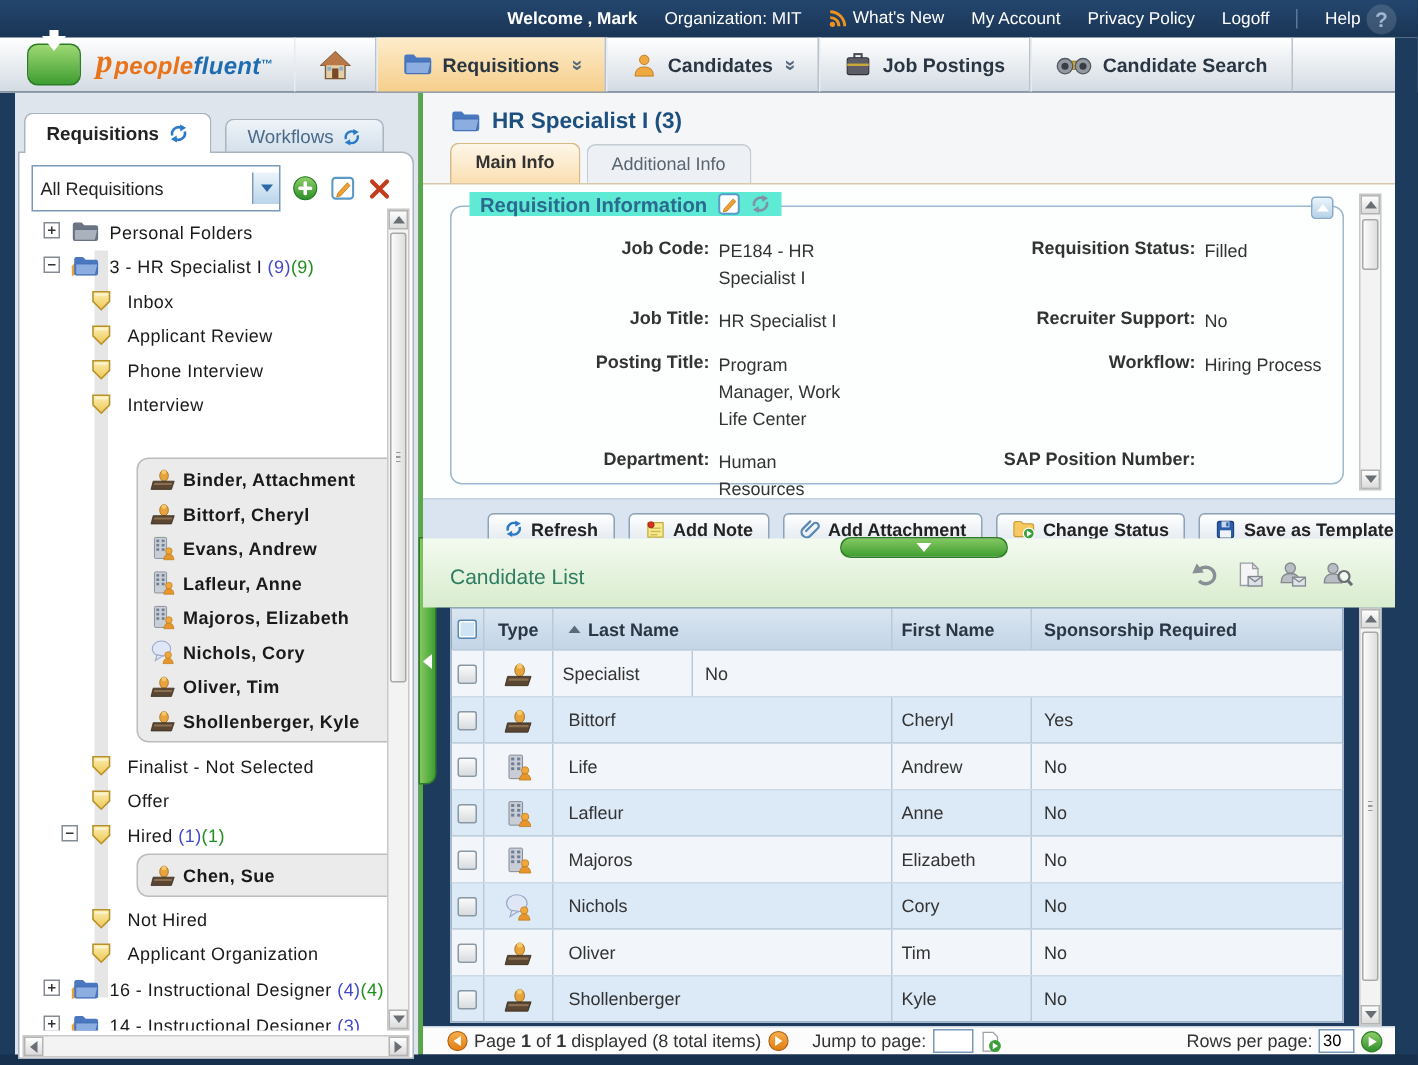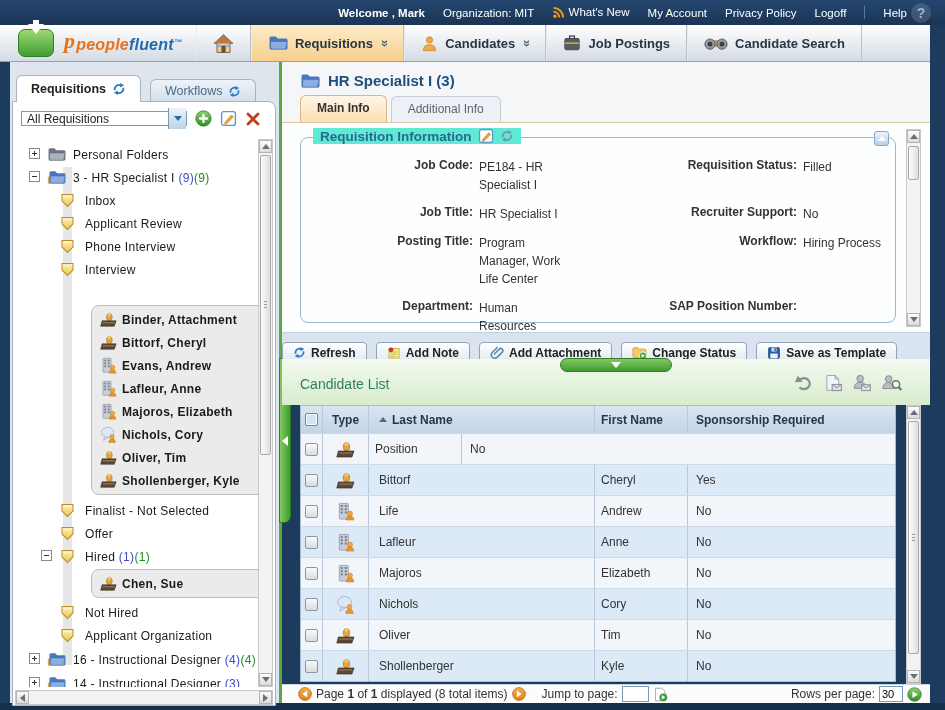--- a/index.html
+++ b/index.html
@@ -31,21 +31,21 @@
   .navtab.active{background:linear-gradient(#fdeccb,#f6cf8c);}
   .dchev{display:inline-block;transform:rotate(-90deg);font-size:13px;color:#55687a;font-weight:bold;line-height:1;}
 
   
   .side-bg{left:10px;top:62px;width:269px;height:643px;background:#dfe5ec;}
   .stab{position:absolute;display:flex;align-items:center;gap:6px;font-size:12.5px;cursor:pointer;border:1px solid #a9b4bf;border-bottom:none;border-radius:6px 6px 0 0;padding:0 14px;}
   .stab.active{left:16px;top:75px;height:27px;background:#fff;font-weight:bold;color:#222;z-index:3;}
   .stab.inactive{left:150px;top:79px;height:23px;background:linear-gradient(#eef3f8,#d3dfea);color:#4a6a8a;z-index:1;}
   .side-panel{left:12px;top:101px;width:264px;height:605px;background:#fff;border:1px solid #a9b4bf;border-radius:0 8px 0 0;z-index:2;}
   .filterrow{position:absolute;left:8px;top:8px;display:flex;align-items:center;gap:8px;}
-  .selbox{width:166px;height:15px;border:1px solid #7a98b8;background:#fff;display:flex;align-items:center;font-size:12px;color:#222;cursor:pointer;}
+  .selbox{width:166px;height:31px;border:1px solid #7a98b8;background:#fff;display:flex;align-items:center;font-size:12px;color:#222;cursor:pointer;}
   .selbox .seltext{flex:1;padding-left:5px;}
   .selarrow{width:18px;height:21px;background:linear-gradient(#ecf4fb,#b9d4ea);border-left:1px solid #7a98b8;display:flex;align-items:center;justify-content:center;}
   .selarrow::after{content:"";width:0;height:0;border-left:4px solid transparent;border-right:4px solid transparent;border-top:5px solid #2a6aa8;}
   .treeview{position:absolute;left:2px;top:37px;width:244px;height:548px;overflow:hidden;font-size:12px;color:#1a1a1a;letter-spacing:.3px;}
   .guide{position:absolute;left:48px;top:28px;width:9px;height:498px;background:#e6e6e6;}
   .trow{position:absolute;left:0;height:23px;width:100%;display:flex;align-items:center;cursor:pointer;}
   .exp{position:absolute;width:11px;height:11px;border:1px solid #848b94;background:#fff;top:5px;}
   .exp::before{content:"";position:absolute;left:2px;right:2px;top:4px;height:1px;background:#333;}
   .exp.plus::after{content:"";position:absolute;top:2px;bottom:2px;left:4px;width:1px;background:#333;}
   .tlabel{position:absolute;white-space:nowrap;}
@@ -80,21 +80,21 @@
   .infoarea{left:282px;top:122px;width:648px;height:210px;background:#fdfefe;border-top:1px solid #d8c8a8;}
   .rinfo{position:absolute;left:18px;top:14px;width:596px;height:186px;border:1px solid #9cb8cc;border-radius:8px;}
   .rlegend{position:absolute;left:12px;top:-10px;background:#5eead4;padding:0 7px;display:flex;align-items:center;gap:6px;font-size:13.5px;font-weight:bold;color:#2a6a8e;white-space:nowrap;}
   .collapsebtn{position:absolute;right:6px;top:-7px;width:15px;height:15px;border-radius:3px;background:linear-gradient(#eaf4fc,#b6d2e8);border:1px solid #88aac8;display:flex;align-items:center;justify-content:center;cursor:pointer;}
   .collapsebtn::after{content:"";width:0;height:0;border-left:4px solid transparent;border-right:4px solid transparent;border-bottom:5px solid #fff;}
   .fgrid{position:absolute;left:12px;top:20px;display:grid;grid-template-columns:160px 122px 190px auto;column-gap:6px;row-gap:11px;font-size:12px;color:#333;align-items:start;}
   .flabel{font-weight:bold;text-align:right;}
   .fval{line-height:1.5;}
   .fval-l{max-width:98px;}
 
-  .toolbar{left:282px;top:332px;width:648px;height:41px;background:#d9e4f0;border-top:1px solid #c4d0de;border-bottom:1px solid #b4c2d2;display:flex;align-items:center;gap:9px;}
+  .toolbar{left:282px;top:332px;width:648px;height:41px;background:#d9e4f0;border-top:1px solid #c4d0de;border-bottom:1px solid #b4c2d2;display:flex;align-items:center;gap:9px;padding-left:43px;}
   .tbtn{height:22px;display:flex;align-items:center;gap:5px;padding:0 10px;border:1px solid #8fa3b8;border-radius:4px;background:linear-gradient(#ffffff,#dfe7ee);font-size:12px;font-weight:bold;color:#222;cursor:pointer;white-space:nowrap;}
 
   .candband{left:282px;top:359px;width:648px;height:46px;background:linear-gradient(#f3faef,#d8ecce);}
   .candtitle{position:absolute;left:18px;top:17px;font-size:14px;color:#2f7d62;}
   .candicons{position:absolute;right:28px;top:15px;display:flex;gap:11px;}
   .candicons .icon{cursor:pointer;}
   .hpill{left:560px;top:358px;width:112px;height:14px;background:linear-gradient(#84c862,#3f9e30);border:1px solid #2e7d26;border-radius:7px;display:flex;align-items:center;justify-content:center;cursor:pointer;z-index:4;}
   .hpill::after{content:"";width:0;height:0;border-left:5px solid transparent;border-right:5px solid transparent;border-top:6px solid #fff;}
 
   
@@ -783,21 +783,21 @@
       <div class="c-check">
           <span class="cb"></span>
         </div>
       <div class="c-type">
           <span class="icon">
             <svg width="19" height="19">
               <use href="#i-desk"></use>
             </svg>
           </span>
         </div>
-      <div class="c-first">Position</div>
+      <div class="c-first">Specialist</div>
       <div class="c-spon">No</div>
     </div>
     <div class="trrow even">
       <div class="c-check">
           <span class="cb"></span>
         </div>
       <div class="c-type">
           <span class="icon">
             <svg width="19" height="19">
               <use href="#i-desk"></use>

